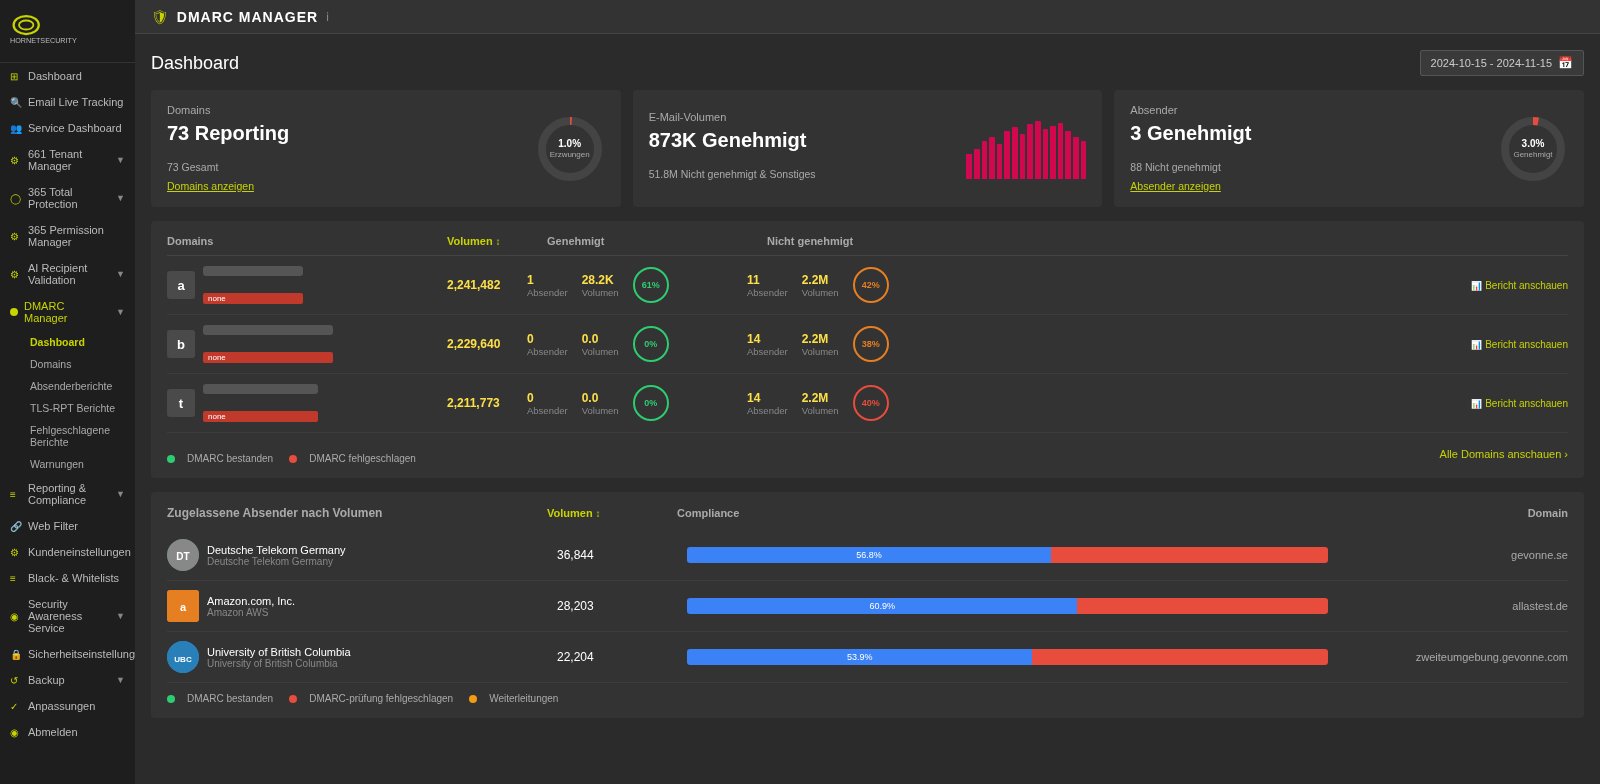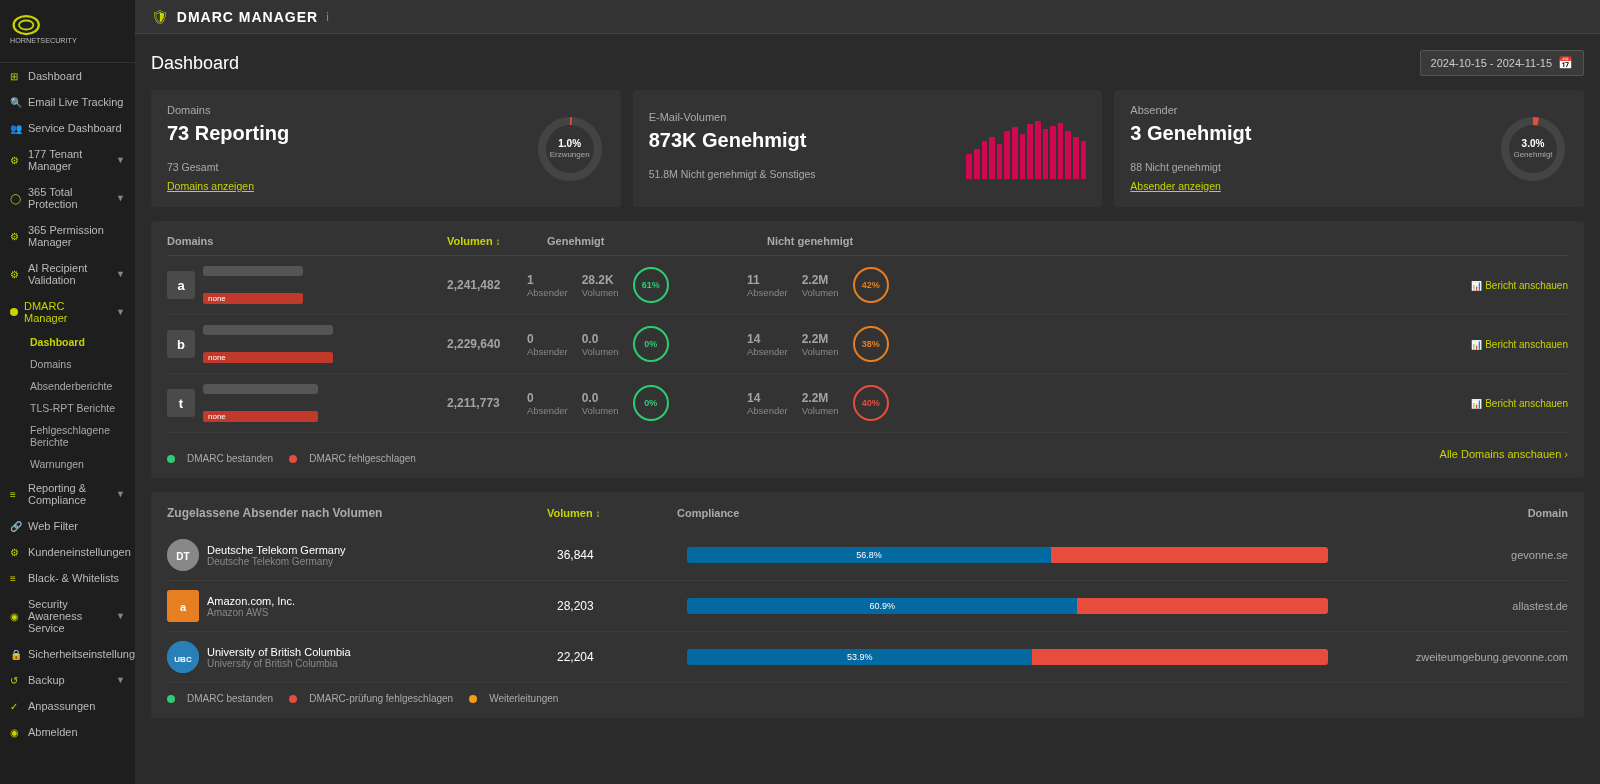--- a/index.html
+++ b/index.html
@@ -67,21 +67,21 @@
     .col-not-approved { flex: 0 0 300px; }
     .col-actions { flex: 1; }
 
     .domain-row { display: flex; align-items: center; padding: 10px 0; border-bottom: 1px solid #3d3d3d; }
     .domain-avatar { width: 28px; height: 28px; border-radius: 3px; background: #555; display: flex; align-items: center; justify-content: center; color: #fff; font-size: 13px; font-weight: bold; flex-shrink: 0; margin-right: 8px; }
     .domain-name-wrap { display: flex; flex-direction: column; gap: 15px; }
     .domain-blurred { width: 100px; height: 10px; background: #555; border-radius: 3px; }
     .badge-none { background: #c0392b; color: #fff; font-size: 8px; padding: 1px 5px; border-radius: 2px; display: inline-block; margin-top: 2px; }
     .domain-info-col { flex: 0 0 280px; display: flex; align-items: center; }
     .stat-pair { display: flex; flex-direction: column; align-items: flex-start; }
-    .stat-value { color: #a3a3a3; font-size: 12px; font-weight: 600; }
+    .stat-value { color: #fde047; font-size: 12px; font-weight: 600; }
     .stat-label { color: #888; font-size: 9.5px; }
     .stat-col { flex: 0 0 80px; }
     .approved-section { flex: 0 0 220px; display: flex; align-items: center; gap: 14px; }
     .not-approved-section { flex: 0 0 300px; display: flex; align-items: center; gap: 14px; }
     .pct-badge { border-radius: 50%; width: 36px; height: 36px; display: flex; align-items: center; justify-content: center; font-size: 9px; font-weight: bold; border: 2px solid; }
     .pct-badge.green { color: #2ecc71; border-color: #2ecc71; }
     .pct-badge.orange { color: #e67e22; border-color: #e67e22; }
     .pct-badge.red { color: #e74c3c; border-color: #e74c3c; }
     .view-report { color: #c8d400; font-size: 10px; cursor: pointer; white-space: nowrap; }
     .view-report::before { content: '📊 '; font-size: 9px; }
@@ -95,21 +95,21 @@
     .senders-title { color: #aaa; font-size: 12px; font-weight: 600; flex: 0 0 380px; }
     .col-vol2 { flex: 0 0 130px; }
     .col-comp { flex: 1; }
     .col-dom2 { flex: 0 0 220px; }
     .sender-row { display: flex; align-items: center; padding: 9px 0; border-bottom: 1px solid #3d3d3d; }
     .sender-avatar { width: 30px; height: 30px; border-radius: 50%; display: flex; align-items: center; justify-content: center; font-size: 11px; font-weight: bold; color: #fff; flex-shrink: 0; margin-right: 10px; }
     .sender-name-col { flex: 0 0 350px; }
     .sender-name { color: #fff; font-size: 11px; }
     .sender-sub { color: #888; font-size: 10px; }
     .compliance-bar { height: 16px; border-radius: 3px; display: flex; align-items: center; overflow: hidden; width: 100%; }
-    .compliance-bar-green { background: #0369a1; height: 100%; display: flex; align-items: center; justify-content: center; font-size: 9px; color: #fff; }
+    .compliance-bar-green { background: #3b82f6; height: 100%; display: flex; align-items: center; justify-content: center; font-size: 9px; color: #fff; }
     .compliance-bar-red { background: #e74c3c; height: 100%; display: flex; align-items: center; justify-content: center; font-size: 9px; color: #fff; }
     .domain-val { color: #aaa; font-size: 11px; }
   </style>
 </head>
 <body>
 
 <nav id="sidebar">
   <div id="sidebar-logo">
     <svg viewBox="0 0 100 38" xmlns="http://www.w3.org/2000/svg">
       <ellipse cx="18" cy="14" rx="14" ry="10" fill="none" stroke="#c8d400" stroke-width="2.5"></ellipse>
@@ -125,21 +125,21 @@
   <div class="sidebar-item">
     <span class="icon">🔍</span>
     <span>Email Live Tracking</span>
   </div>
   <div class="sidebar-item">
     <span class="icon">👥</span>
     <span>Service Dashboard</span>
   </div>
   <div class="sidebar-item">
     <span class="icon">⚙</span>
-    <span>177 Tenant Manager</span>
+    <span>661 Tenant Manager</span>
     <span class="chevron">▼</span>
   </div>
   <div class="sidebar-item">
     <span class="icon">◯</span>
     <span>365 Total Protection</span>
     <span class="chevron">▼</span>
   </div>
   <div class="sidebar-item">
     <span class="icon">⚙</span>
     <span>365 Permission Manager</span>

